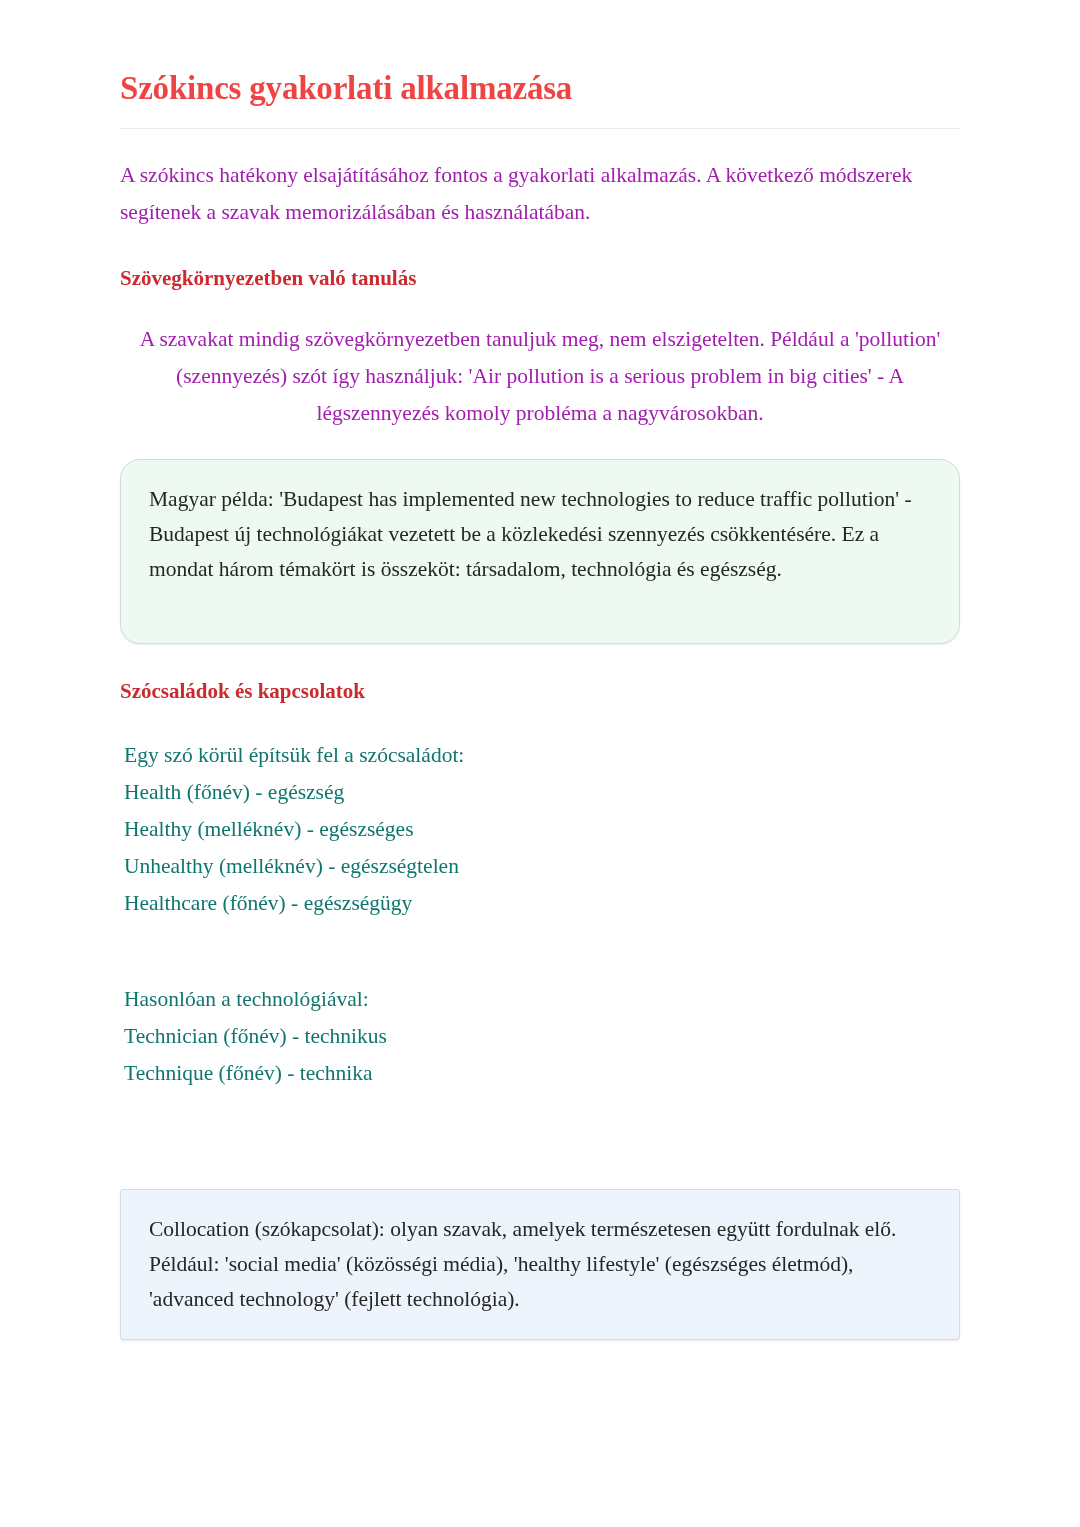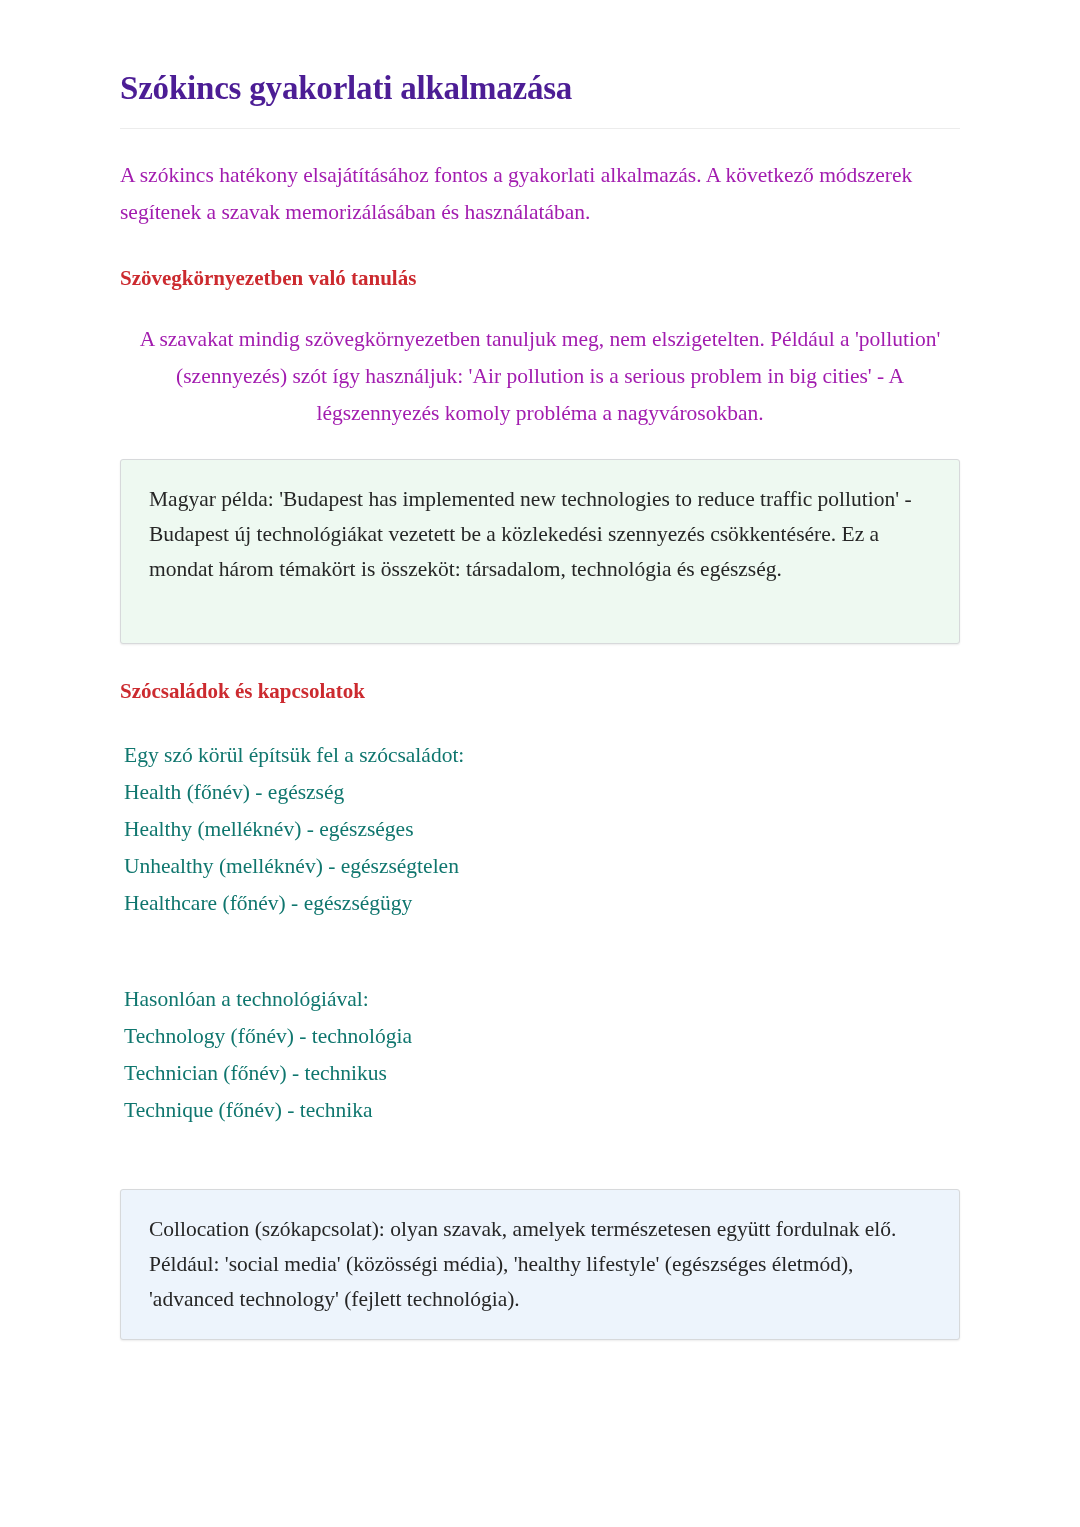--- a/index.html
+++ b/index.html
@@ -21,21 +21,21 @@
       top: 0;
       width: 840px;
     }
     .title {
       position: absolute;
       top: 70px;
       left: 0;
       margin: 0;
       font-size: 33px;
       font-weight: bold;
-      color: #4c1d95;
+      color: #ef4444;
       letter-spacing: -0.2px;
       white-space: nowrap;
       font-family: "Liberation Serif", "DejaVu Serif", serif;
     }
     .title-rule {
       position: absolute;
       top: 128px;
       left: 0;
       width: 840px;
       height: 1px;
@@ -101,37 +101,36 @@
 
   <h1 class="title">Szókincs gyakorlati alkalmazása</h1>
   <div class="title-rule"></div>
 
   <p class="para" style="top:157px;">A szókincs hatékony elsajátításához fontos a gyakorlati alkalmazás. A következő módszerek segítenek a szavak memorizálásában és használatában.</p>
 
   <h2 class="subhead" style="top:266px;">Szövegkörnyezetben való tanulás</h2>
 
   <p class="para" style="top:321px;text-align:center;">A szavakat mindig szövegkörnyezetben tanuljuk meg, nem elszigetelten. Például a 'pollution' (szennyezés) szót így használjuk: 'Air pollution is a serious problem in big cities' - A légszennyezés komoly probléma a nagyvárosokban.</p>
 
-  <div class="box box-green" style="top:459px; height:183px;">
+  <div class="box box-green" style="top:459px; height:183px;border-radius:20px;">
     <p class="box-text" style="top:22px;">Magyar példa: 'Budapest has implemented new technologies to reduce traffic pollution' - Budapest új technológiákat vezetett be a közlekedési szennyezés csökkentésére. Ez a mondat három témakört is összeköt: társadalom, technológia és egészség.</p>
   </div>
 
   <h2 class="subhead" style="top:679px;">Szócsaládok és kapcsolatok</h2>
 
   <ul class="list" style="top:733px;">
     <li>Egy szó körül építsük fel a szócsaládot:</li>
     <li>Health (főnév) - egészség</li>
     <li>Healthy (melléknév) - egészséges</li>
     <li>Unhealthy (melléknév) - egészségtelen</li>
     <li>Healthcare (főnév) - egészségügy</li>
   </ul>
 
   <ul class="list" style="top:977px;">
     <li>Hasonlóan a technológiával:</li>
-    <li>Technology (főnév) - technológia</li>
     <li>Technician (főnév) - technikus</li>
     <li>Technique (főnév) - technika</li>
   </ul>
 
   <div class="box box-blue" style="top:1189px; height:149px;">
     <p class="box-text" style="top:22px;">Collocation (szókapcsolat): olyan szavak, amelyek természetesen együtt fordulnak elő. Például: 'social media' (közösségi média), 'healthy lifestyle' (egészséges életmód), 'advanced technology' (fejlett technológia).</p>
   </div>
 
 </div>
 

